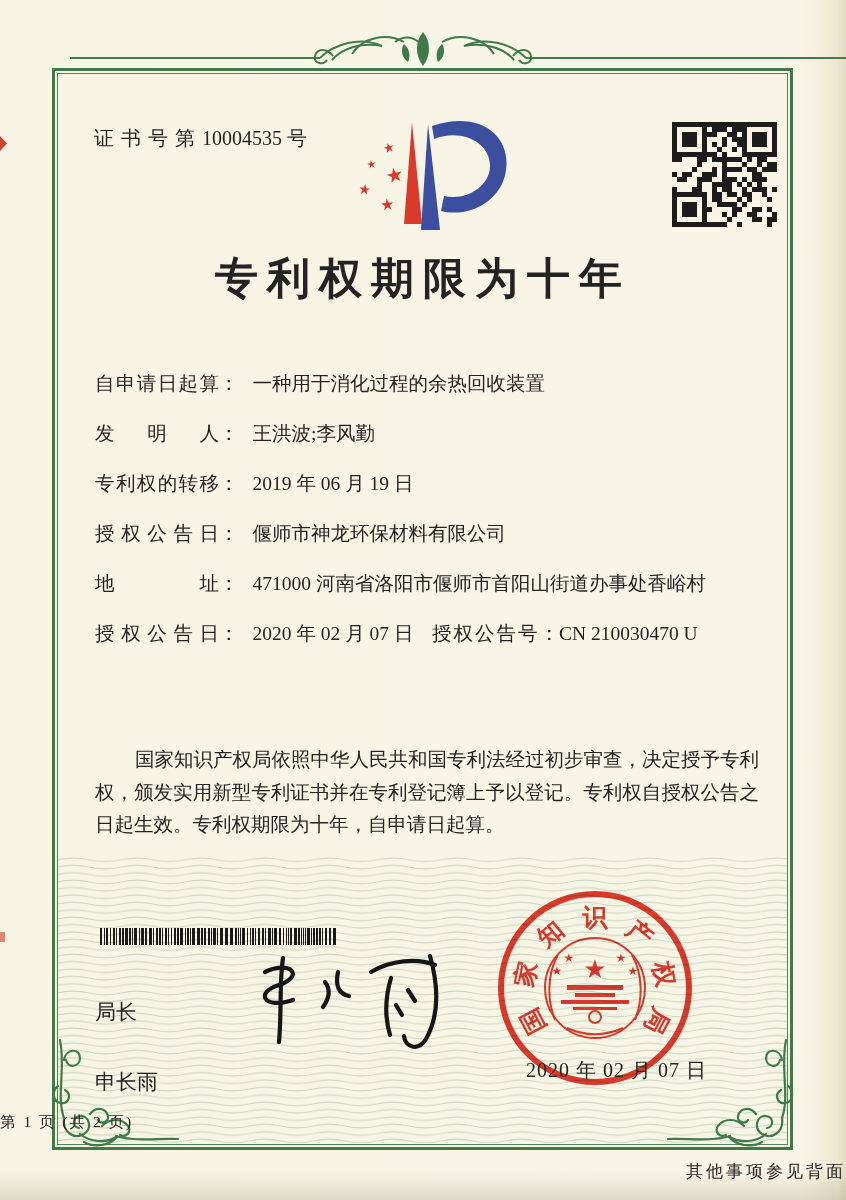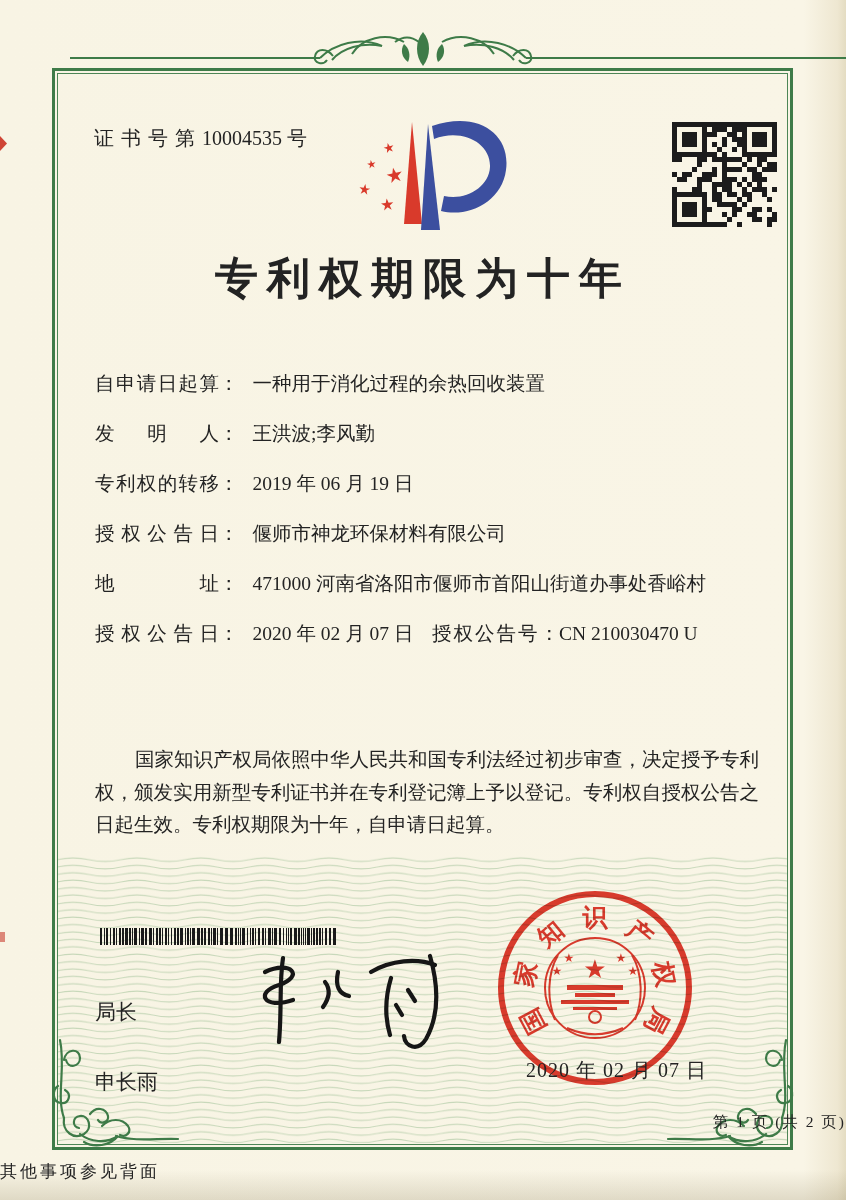--- a/index.html
+++ b/index.html
@@ -29,22 +29,22 @@
   .grant .glabel{letter-spacing:2px;margin-top:12px;}
   
   #paras{left:95px;top:744px;width:664px;z-index:3;}
   #paras p{margin:0;font-size:19.5px;line-height:32.5px;text-align:justify;text-indent:2.05em;}
   
   #director-title{left:95px;top:990px;font-size:21px;z-index:3;font-family:"Liberation Sans","DejaVu Sans",sans-serif;margin-top:8px;}
   #director-name{left:95px;top:1028px;font-size:21px;z-index:3;font-family:"Liberation Sans","DejaVu Sans",sans-serif;margin-top:40px;}
   
   #seal-date{left:526px;top:1057px;font-size:20px;letter-spacing:1px;z-index:5;}
   
-  #page-footer{left:0;top:1112px;width:100%;text-align:right;font-size:15.5px;letter-spacing:2px;z-index:3;}
-  #back-note{left:0;top:1160px;width:100%;text-align:left;font-size:17px;letter-spacing:3px;z-index:3;}
+  #page-footer{left:0;top:1112px;width:100%;text-align:left;font-size:15.5px;letter-spacing:2px;z-index:3;}
+  #back-note{left:0;top:1160px;width:100%;text-align:right;font-size:17px;letter-spacing:3px;z-index:3;}
   svg{display:block;}
   .z1{z-index:1;} .z3{z-index:3;} .z4{z-index:4;}
 </style>
 </head>
 <body>
 
 <div id="page">
 
   <svg class="abs z1" style="left:57px;top:856px;" width="730" height="287" viewBox="0 0 730 287">
     <defs>

